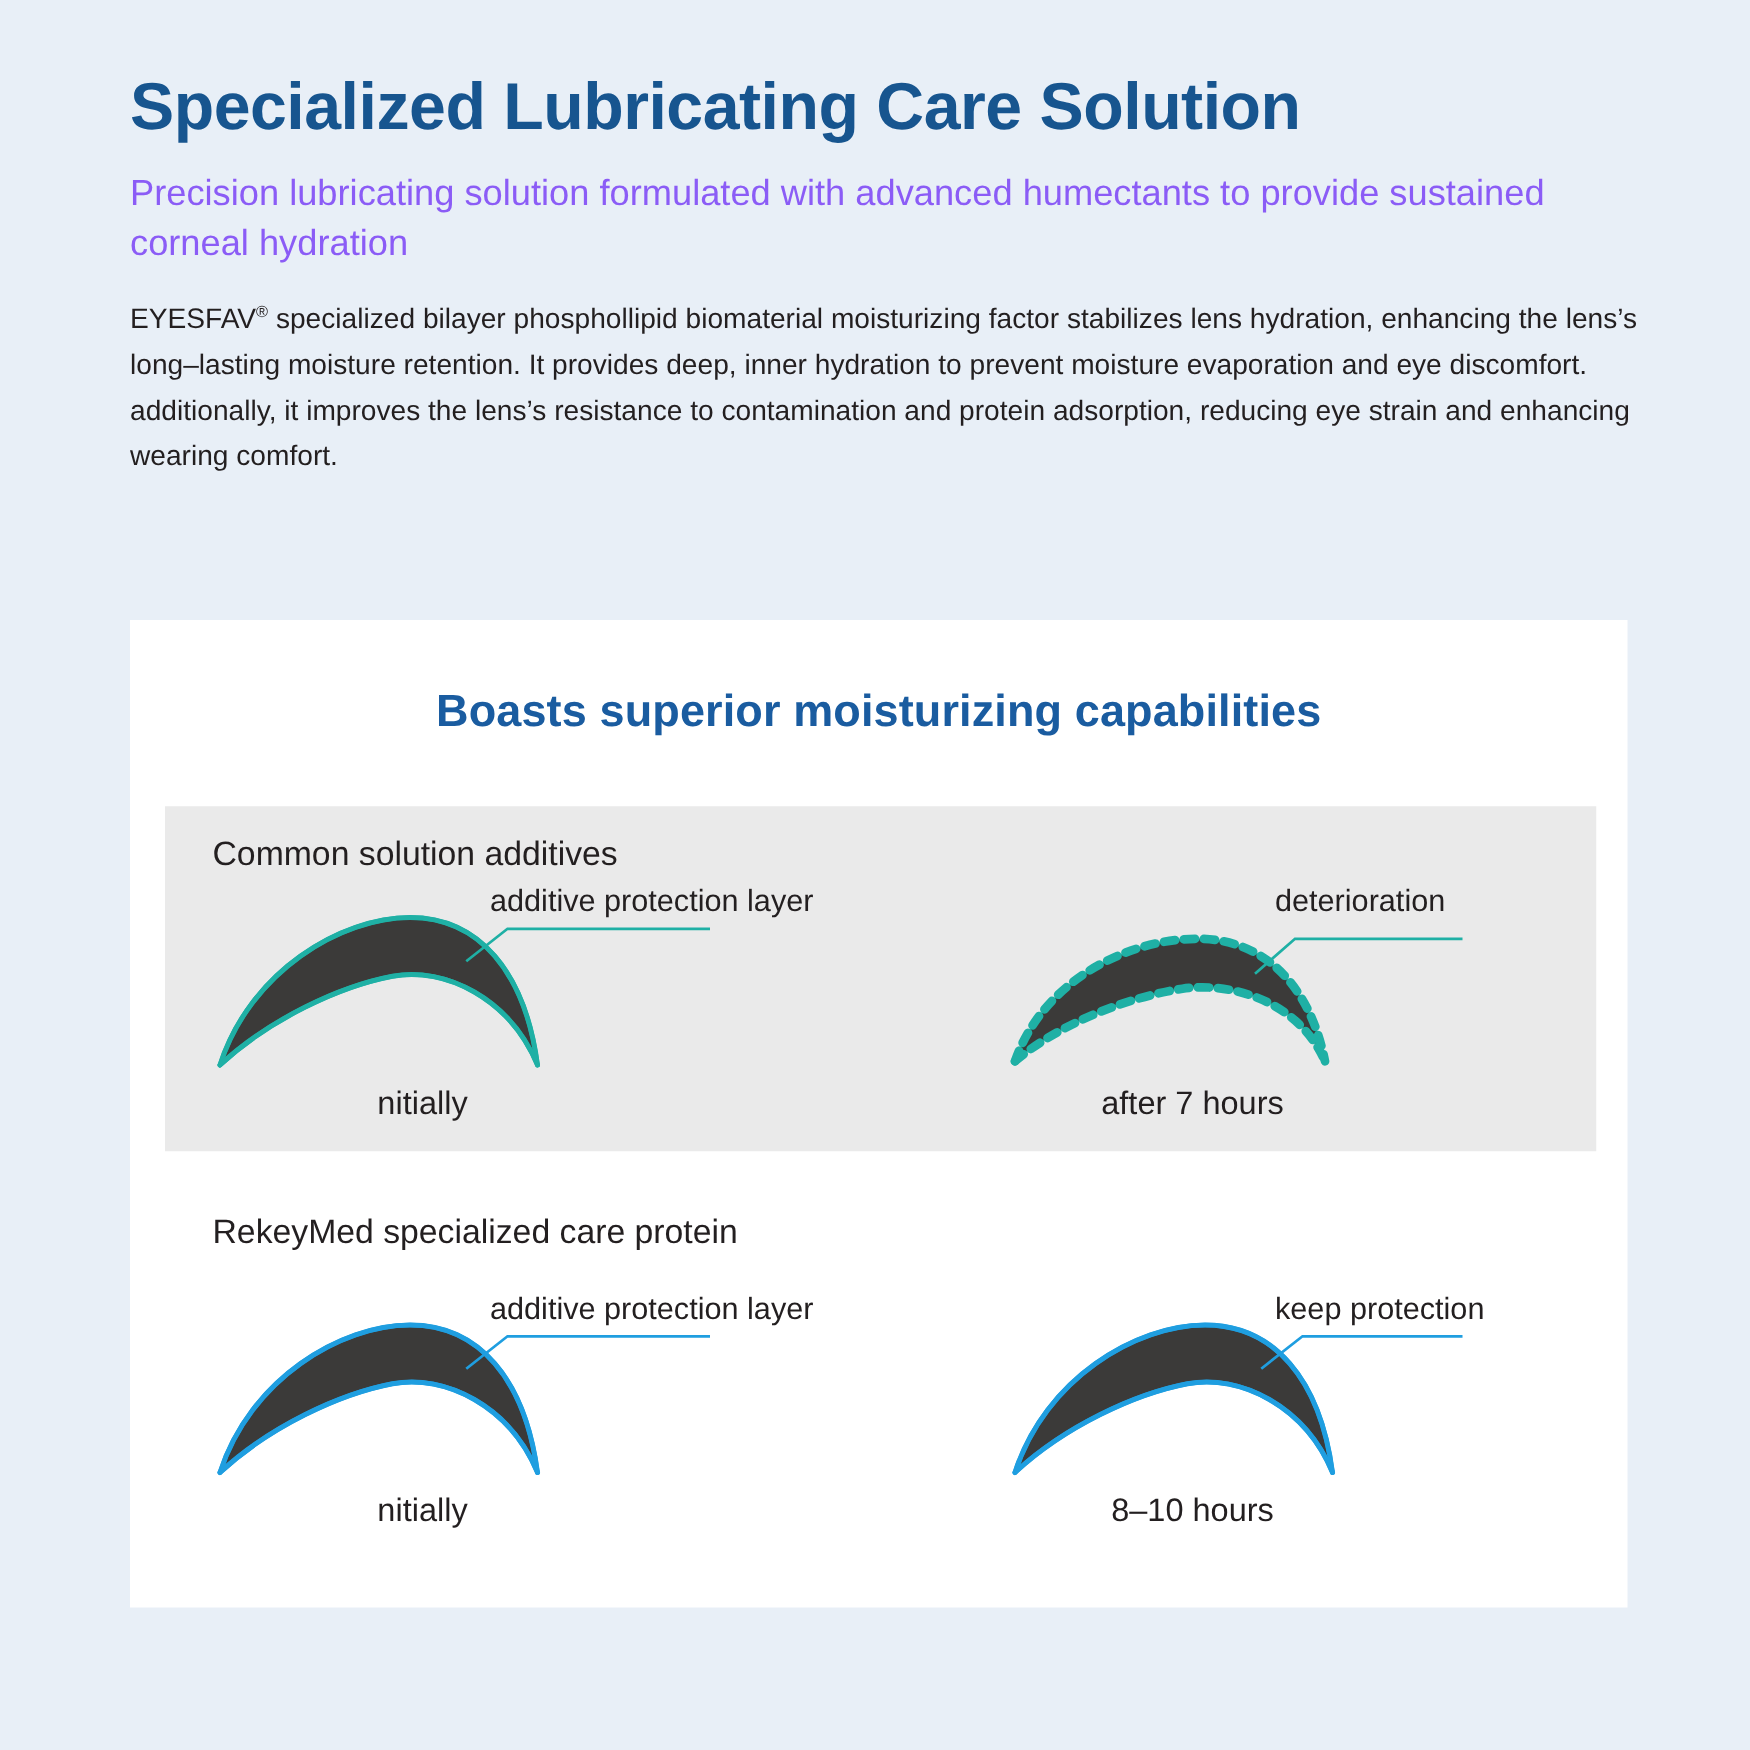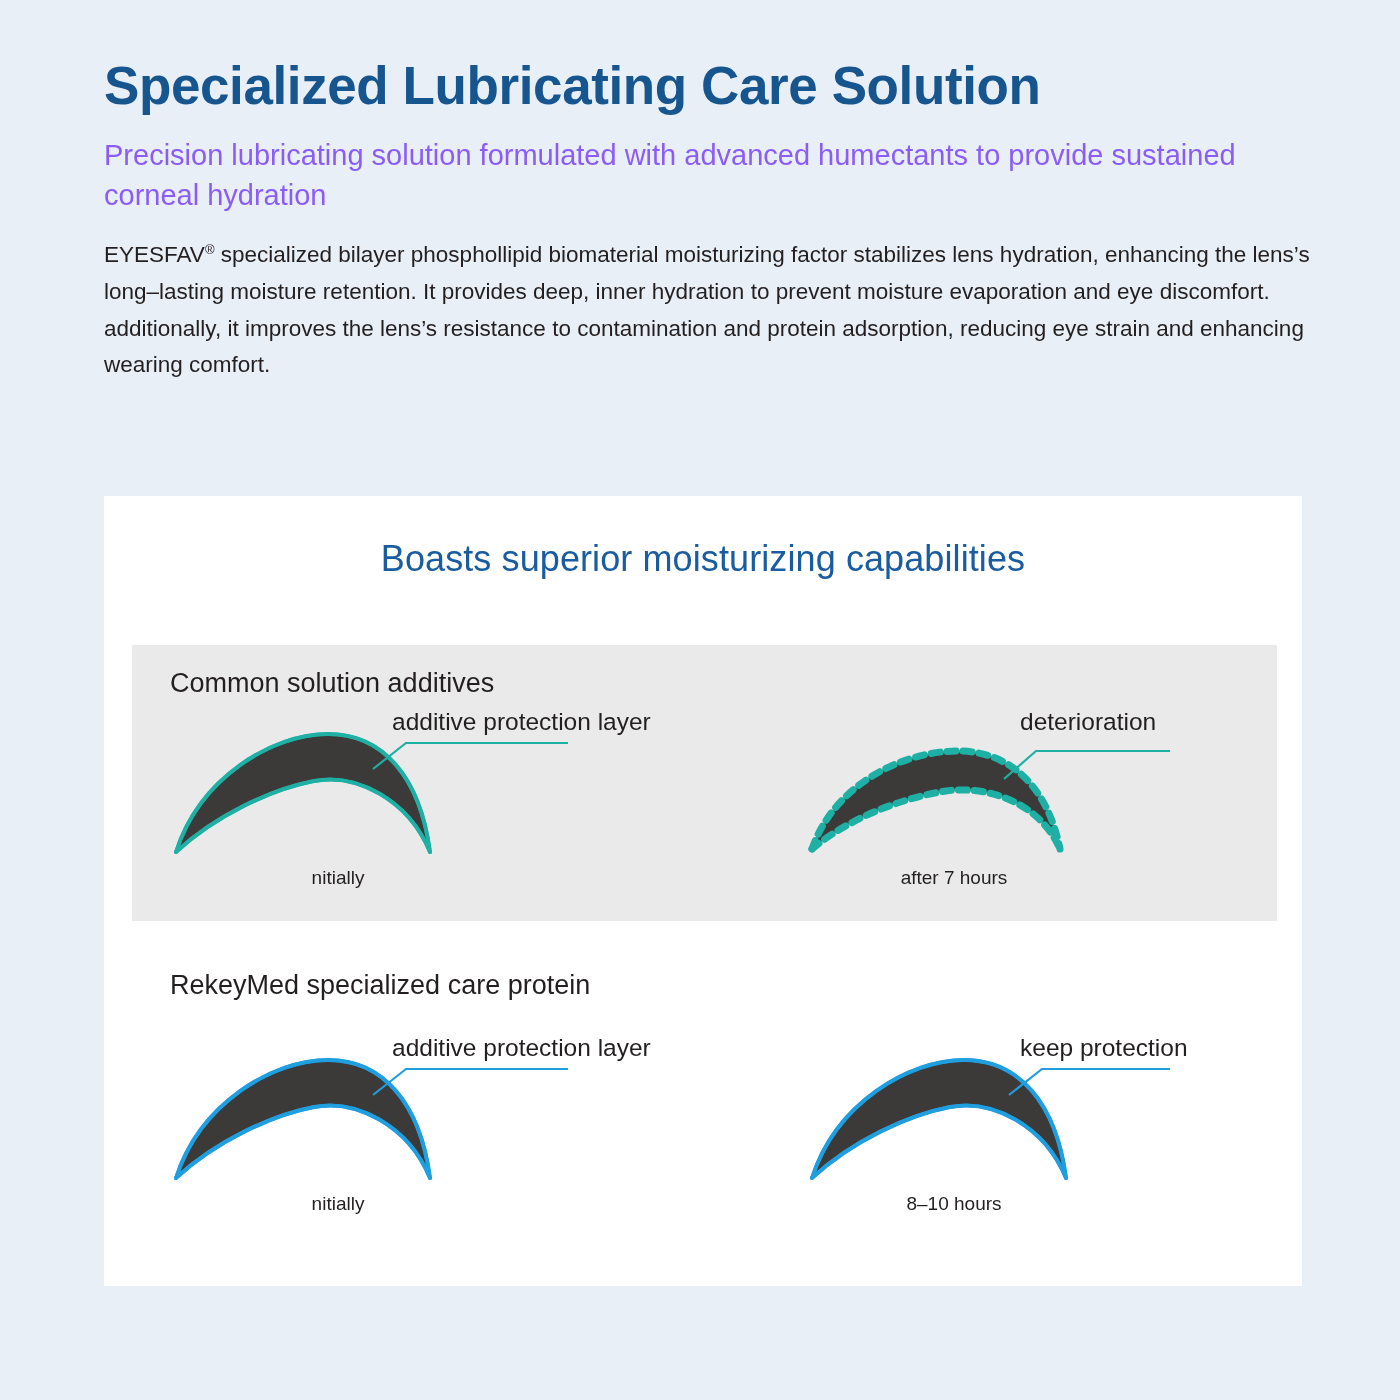--- a/index.html
+++ b/index.html
@@ -70,24 +70,25 @@
     left: 104px;
     top: 496px;
     width: 1198px;
     height: 790px;
     background: #ffffff;
   }
 
   .card-heading {
     text-align: center;
     font-size: 36px;
-    font-weight: 400;
+    font-weight: 700;
     color: #1a5ca0;
     padding-top: 42px;
     letter-spacing: 0.1px;
+    margin-top: 10px;
   }
 
   
   .panel {
     position: absolute;
     left: 28px;
     width: 1145px;
   }
 
   .panel-top {
@@ -133,21 +134,21 @@
 
   .lens-figure svg {
     position: absolute;
     left: 0;
     top: 0;
   }
 
   .lens-caption {
     position: absolute;
     top: 160px;
-    font-size: 19px;
+    font-size: 26px;
     font-weight: 400;
     color: #231f20;
     text-align: center;
     width: 260px;
   }
 
   .cap-a { left: 40px; }
   .cap-b { left: 20px; }
 
   .callout-text {

